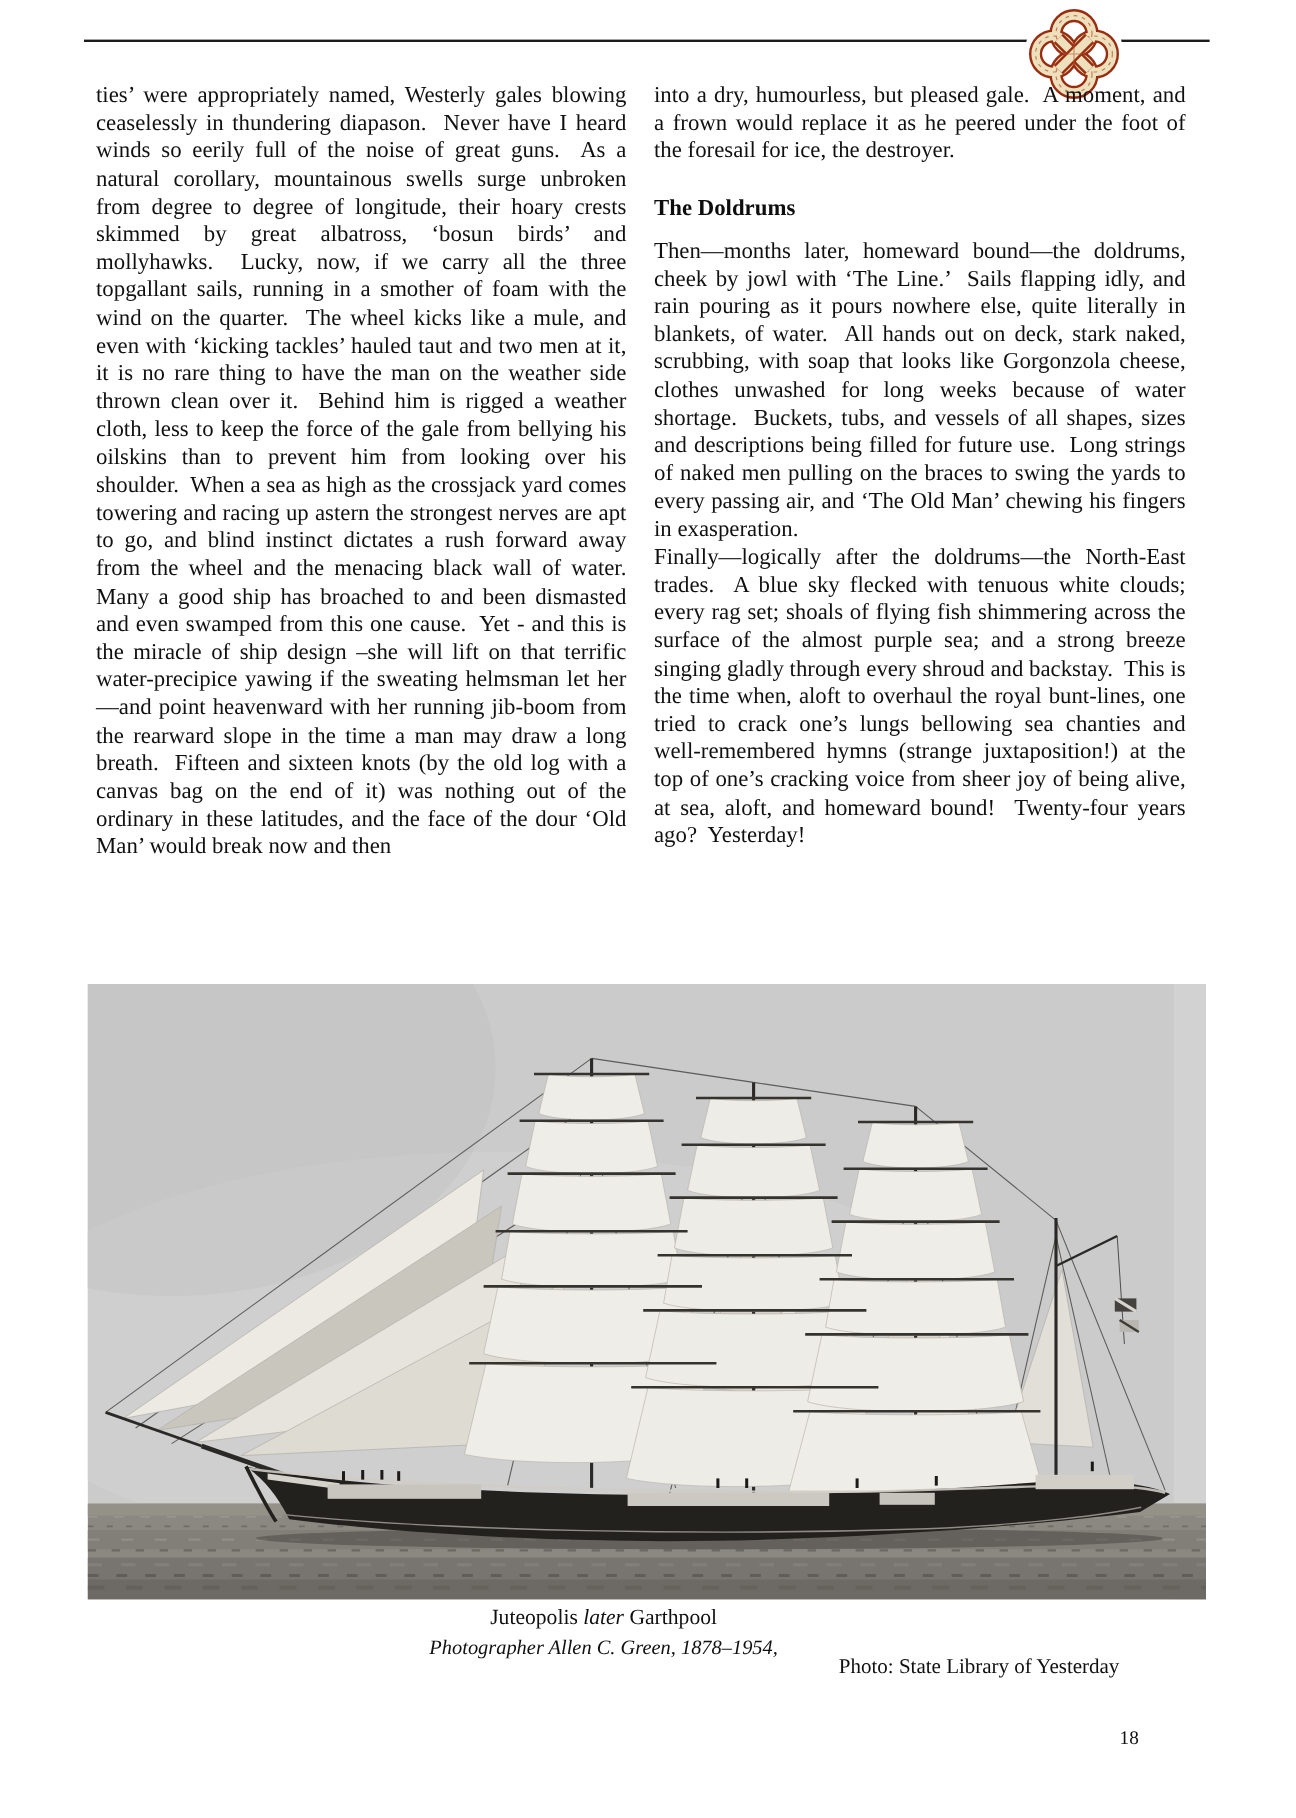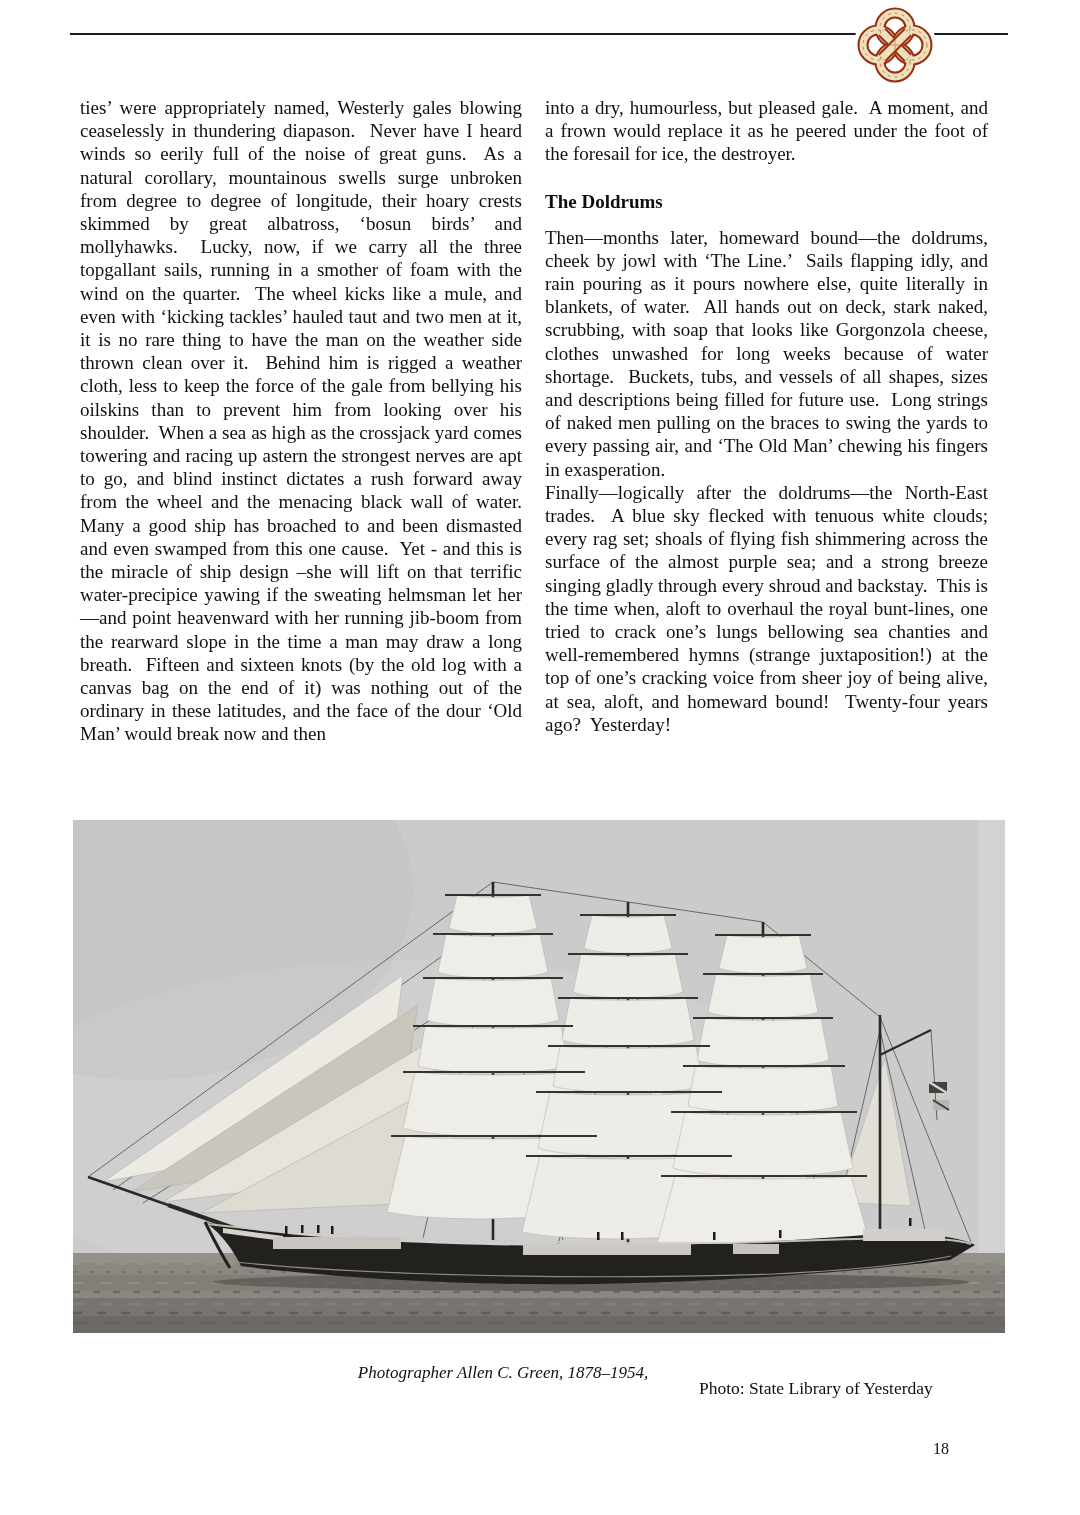--- a/index.html
+++ b/index.html
@@ -4,21 +4,21 @@
 <style>
   html,body { margin:0; padding:0; background:#888; }
   .page {
     position:relative; width:1080px; height:1515px; margin:0 auto;
     background:#ffffff; overflow:hidden;
     font-family:"Liberation Serif", serif; color:#111;
   }
   .top-rule { position:absolute; left:70px; top:33px; width:938px; height:2px; background:#1b1b1b; z-index:1; }
   .knot-emblem { position:absolute; left:853px; top:3px; width:84px; height:84px; z-index:2; }
 
-  .columns { position:absolute; left:80px; top:96px; width:908px; display:flex; gap:23px; z-index:2; }
+  .columns { position:absolute; left:80px; top:68px; width:908px; display:flex; gap:23px; z-index:2; }
   .col-left  { width:442px; }
   .col-right { width:443px; }
   p.body {
     margin:0; font-size:19px; line-height:23.2px; text-align:justify;
     white-space:pre-wrap; color:#101010;
   }
   p.body + p.body { }
   h3.section-heading { margin:24px 0 13px 0; font-size:19px; line-height:23px; font-weight:bold; color:#0d0d0d; }
 
   .ship-photo { position:absolute; left:73px; top:820px; width:932px; height:513px; z-index:1; }
@@ -223,20 +223,23 @@
       <g>
         <path d="M858,210 L864,300" stroke="#4a4845" stroke-width="0.8"></path>
         <rect x="856" y="262" width="18" height="11" fill="#44423e"></rect>
         <path d="M856,262 L874,273" stroke="#d8d5cf" stroke-width="2.5"></path>
         <rect x="860" y="280" width="16" height="10" fill="#b9b6b0"></rect>
         <path d="M860,280 L876,290" stroke="#3d3b37" stroke-width="2"></path>
       </g>
     </svg>
   </div>
 
+  <div class="caption-line1">
+    <span>Juteopolis</span><i> later </i><span>Garthpool</span>
+  </div>
   <div class="caption-line2">Photographer Allen C. Green, 1878–1954,</div>
   <div class="caption-credit">Photo: State Library of Yesterday</div>
 
   <div class="watermark">
     
     
   </div>
 
   <div class="page-number">18</div>
 

